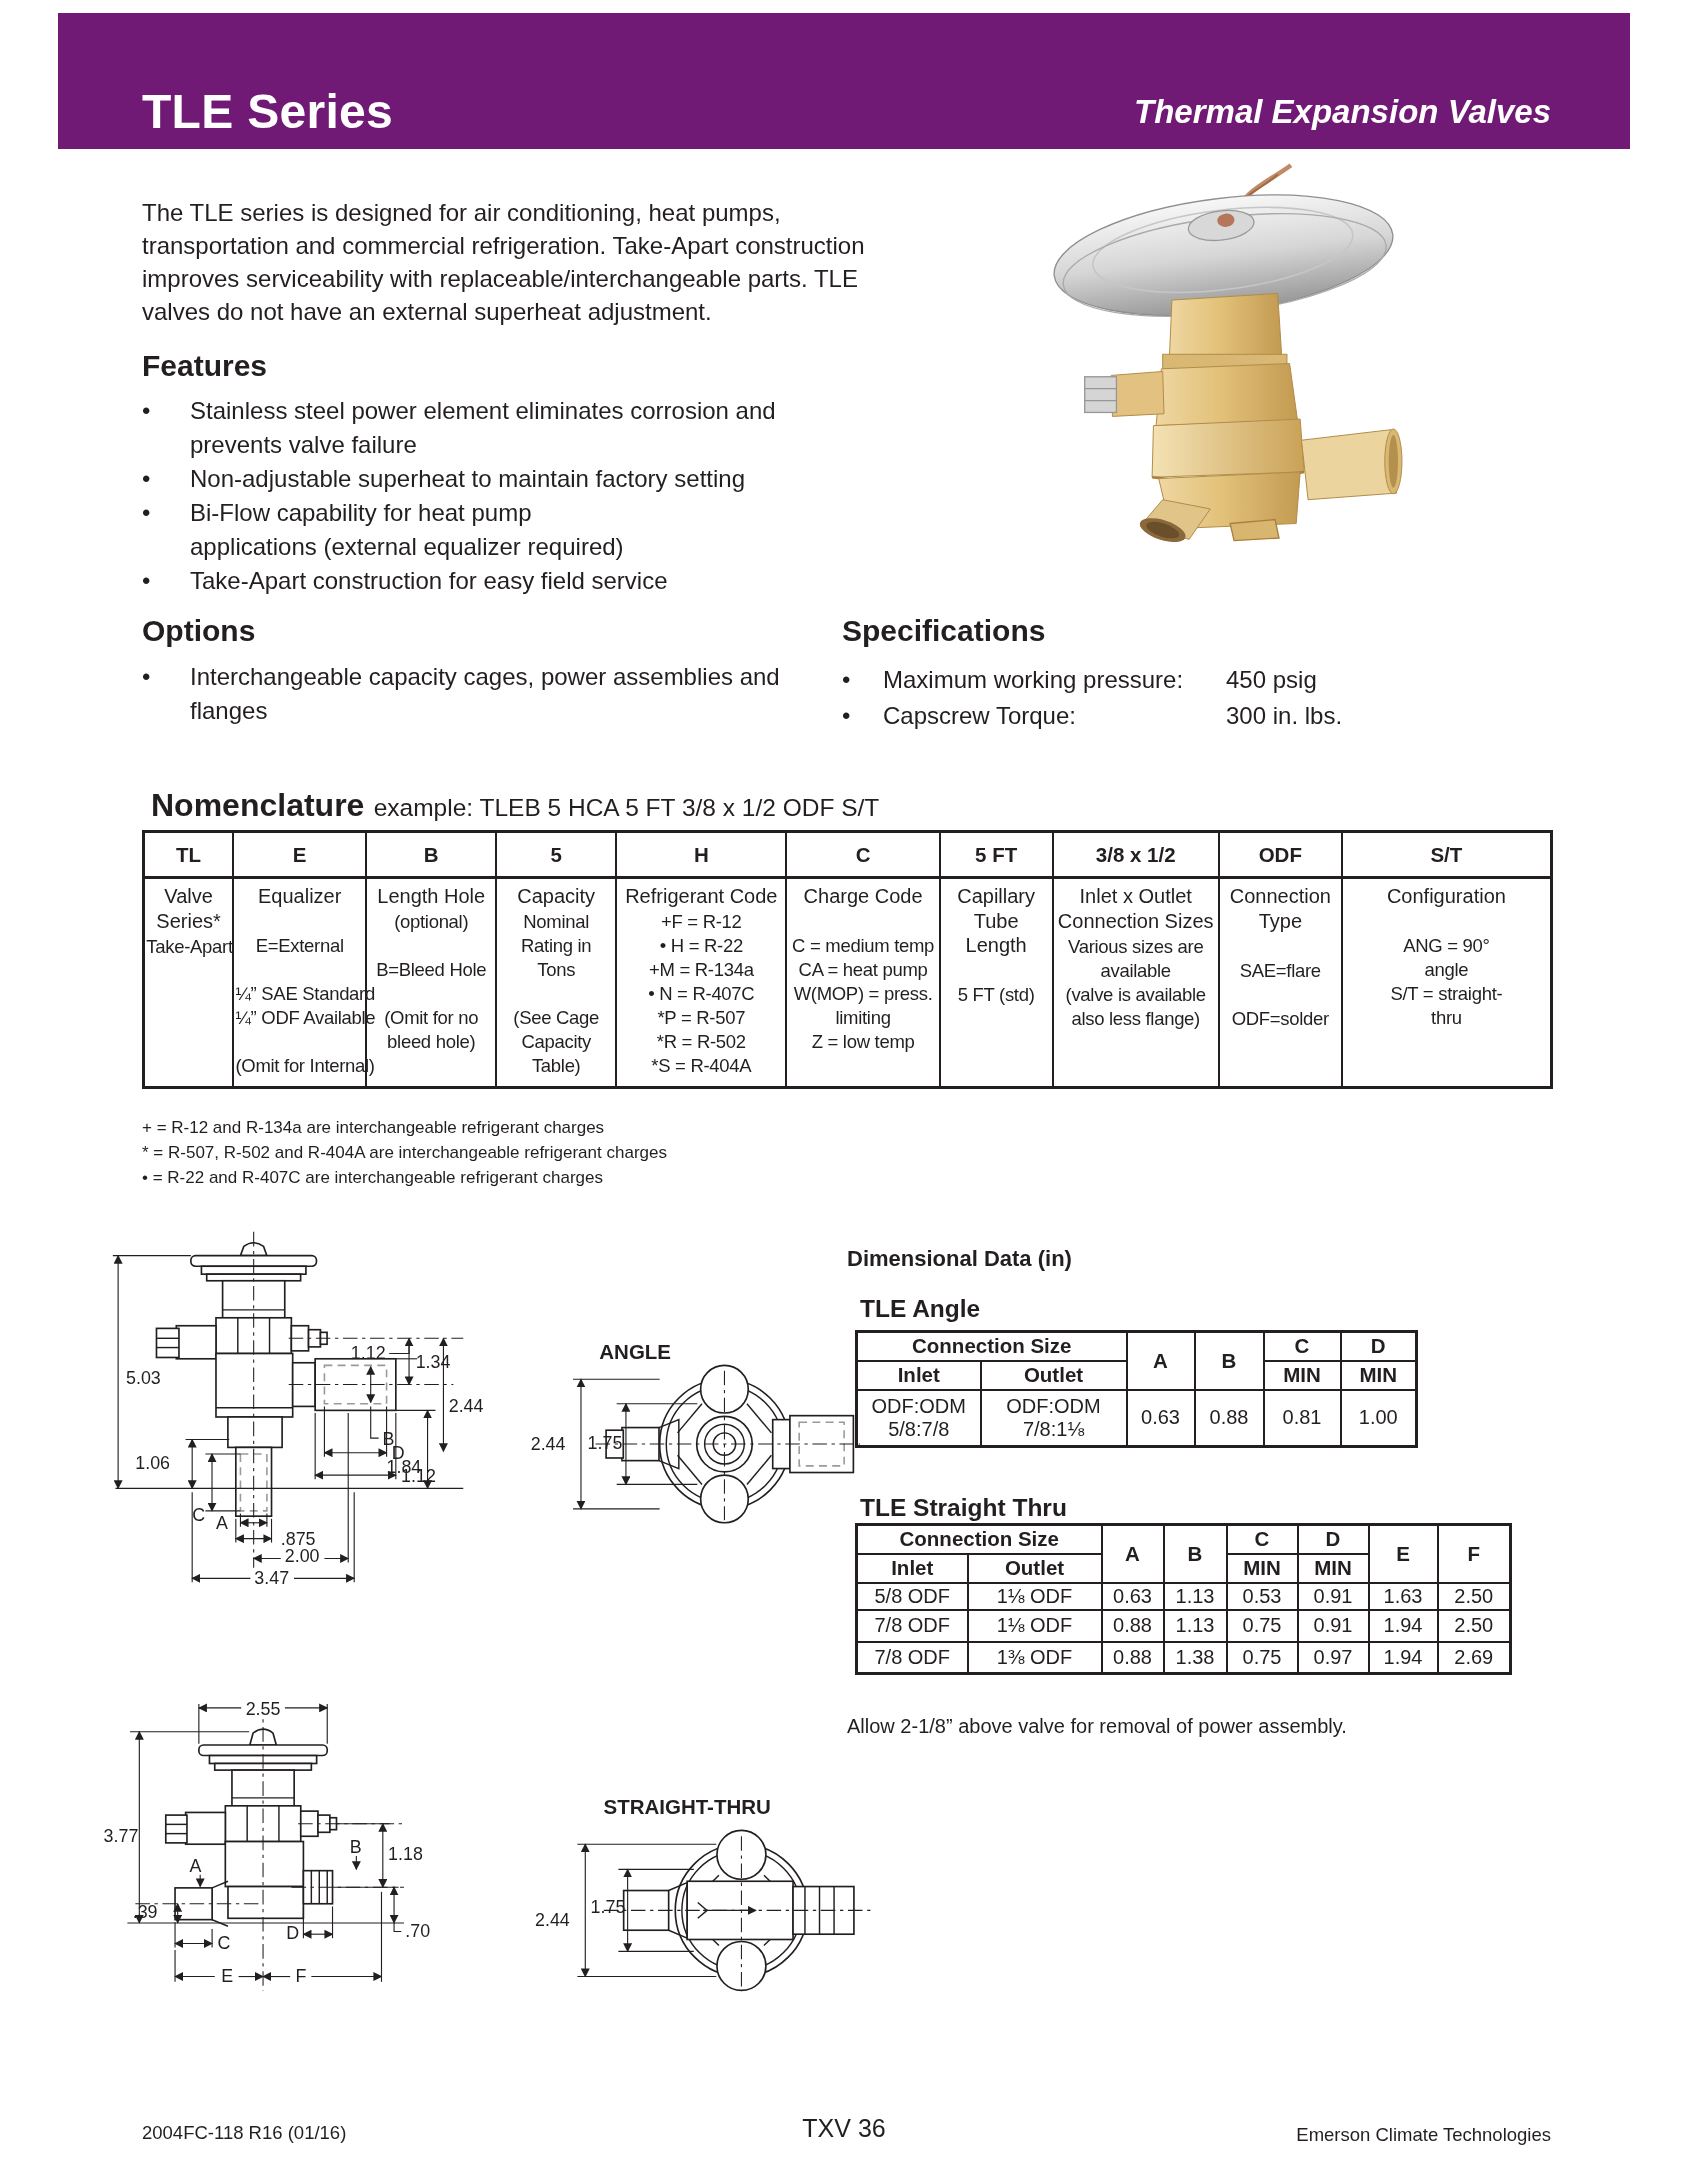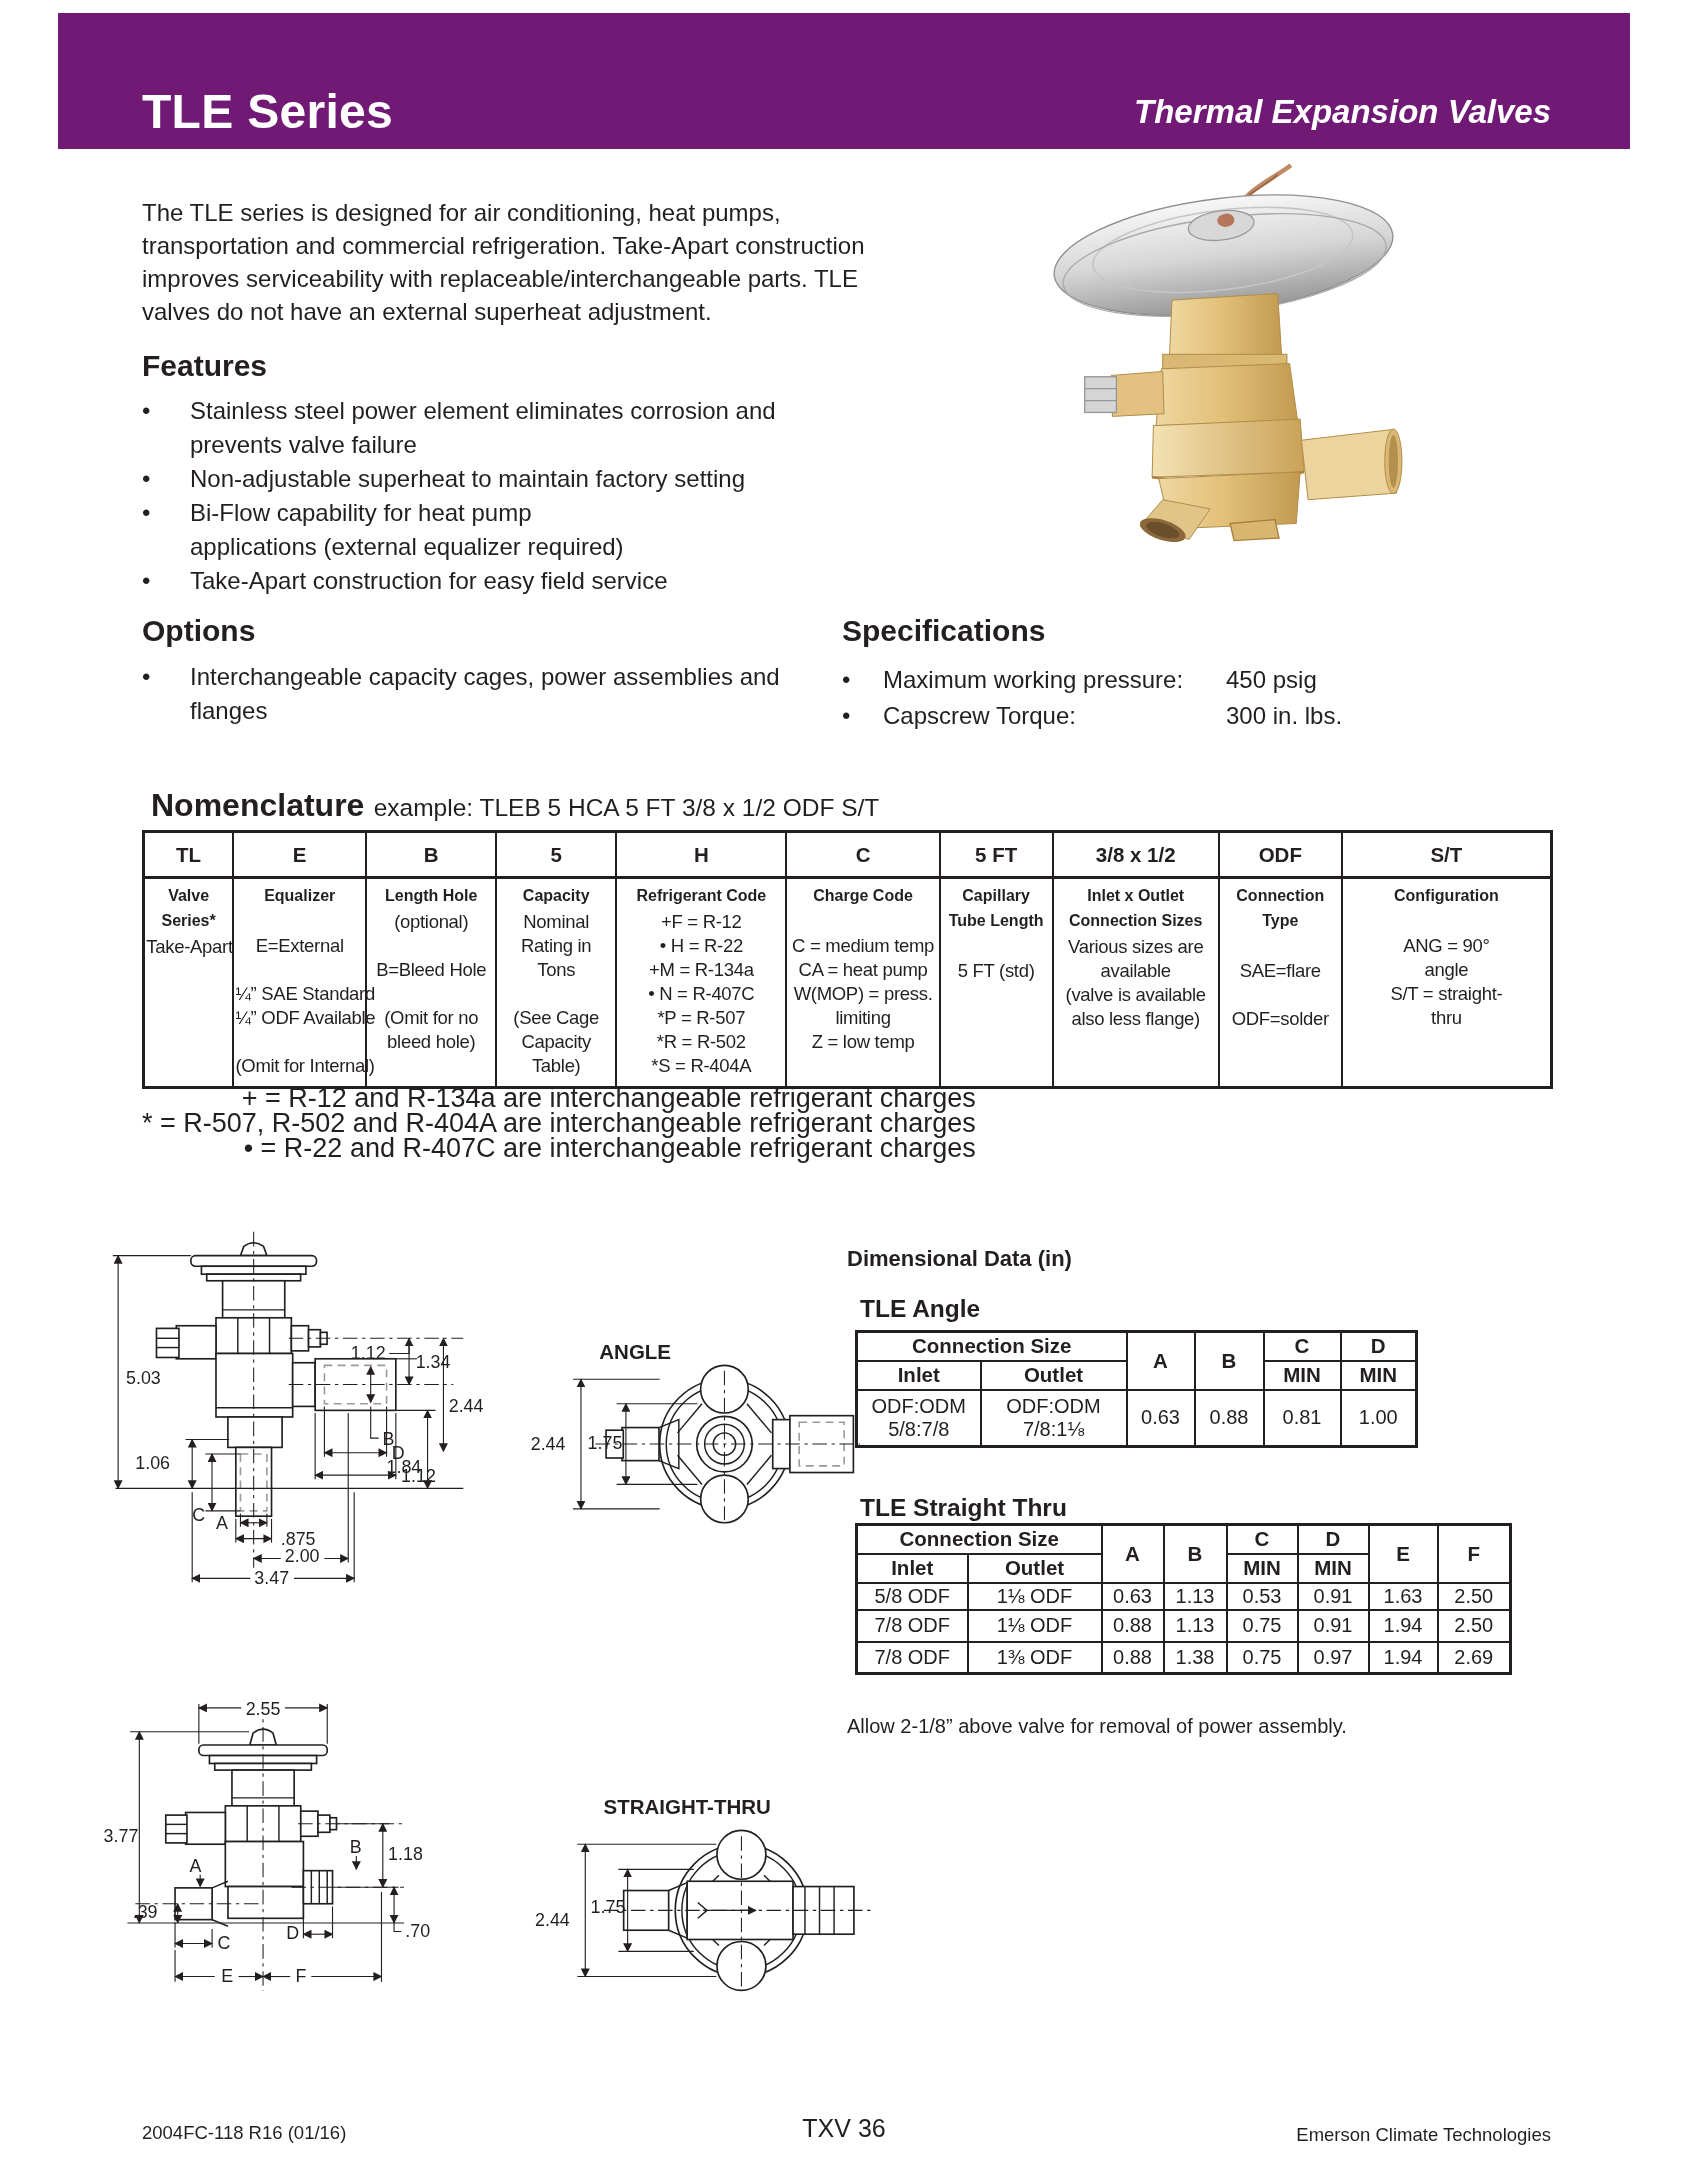--- a/index.html
+++ b/index.html
@@ -19,23 +19,23 @@
   .spec-row .bu{width:41px;flex:none;}
   .spec-row .lab{width:343px;flex:none;}
   
   .nomh{position:absolute;left:151px;top:787px;white-space:nowrap;}
   .nomh .big{font-size:32px;font-weight:bold;}
   .nomh .ex{font-size:24.5px;margin-left:9.3px;}
   table{border-collapse:collapse;table-layout:fixed;}
   .ntable{position:absolute;left:142px;top:830px;width:1411px;border:3.3px solid #231f20;}
   .ntable th{border:2px solid #231f20;border-bottom:3.3px solid #231f20;height:41px;font-size:20.5px;font-weight:bold;text-align:center;}
   .ntable td{border:2px solid #231f20;vertical-align:top;padding:5.3px 1.3px 8px;text-align:center;}
-  .ct{font-weight:bold;font-size:16px;line-height:24.5px;margin-bottom:1.3px;}
+  .ct{font-weight:normal;font-size:20px;line-height:24.5px;margin-bottom:1.3px;}
   .cl{font-size:18.5px;letter-spacing:-0.3px;line-height:24px;min-height:24px;white-space:nowrap;}
-  .fnotes{position:absolute;left:142px;top:1086px;font-size:27px;line-height:25px;text-align:right;}
+  .fnotes{position:absolute;left:142px;top:1115px;font-size:17px;line-height:25px;}
   
   .dimh{position:absolute;left:847px;top:1246px;font-size:22px;font-weight:bold;}
   .subh{position:absolute;font-size:24.5px;font-weight:bold;}
   .dtab{position:absolute;border:3.3px solid #231f20;font-size:20px;}
   .dtab th{border:2px solid #231f20;font-size:20.5px;font-weight:bold;text-align:center;padding:1.3px 0;}
   .dtab td{border:2px solid #231f20;text-align:center;vertical-align:middle;}
   .dtab .hr{height:29px;}
   .note{position:absolute;left:847px;top:1715px;font-size:20px;}
   
   .draw{position:absolute;}

